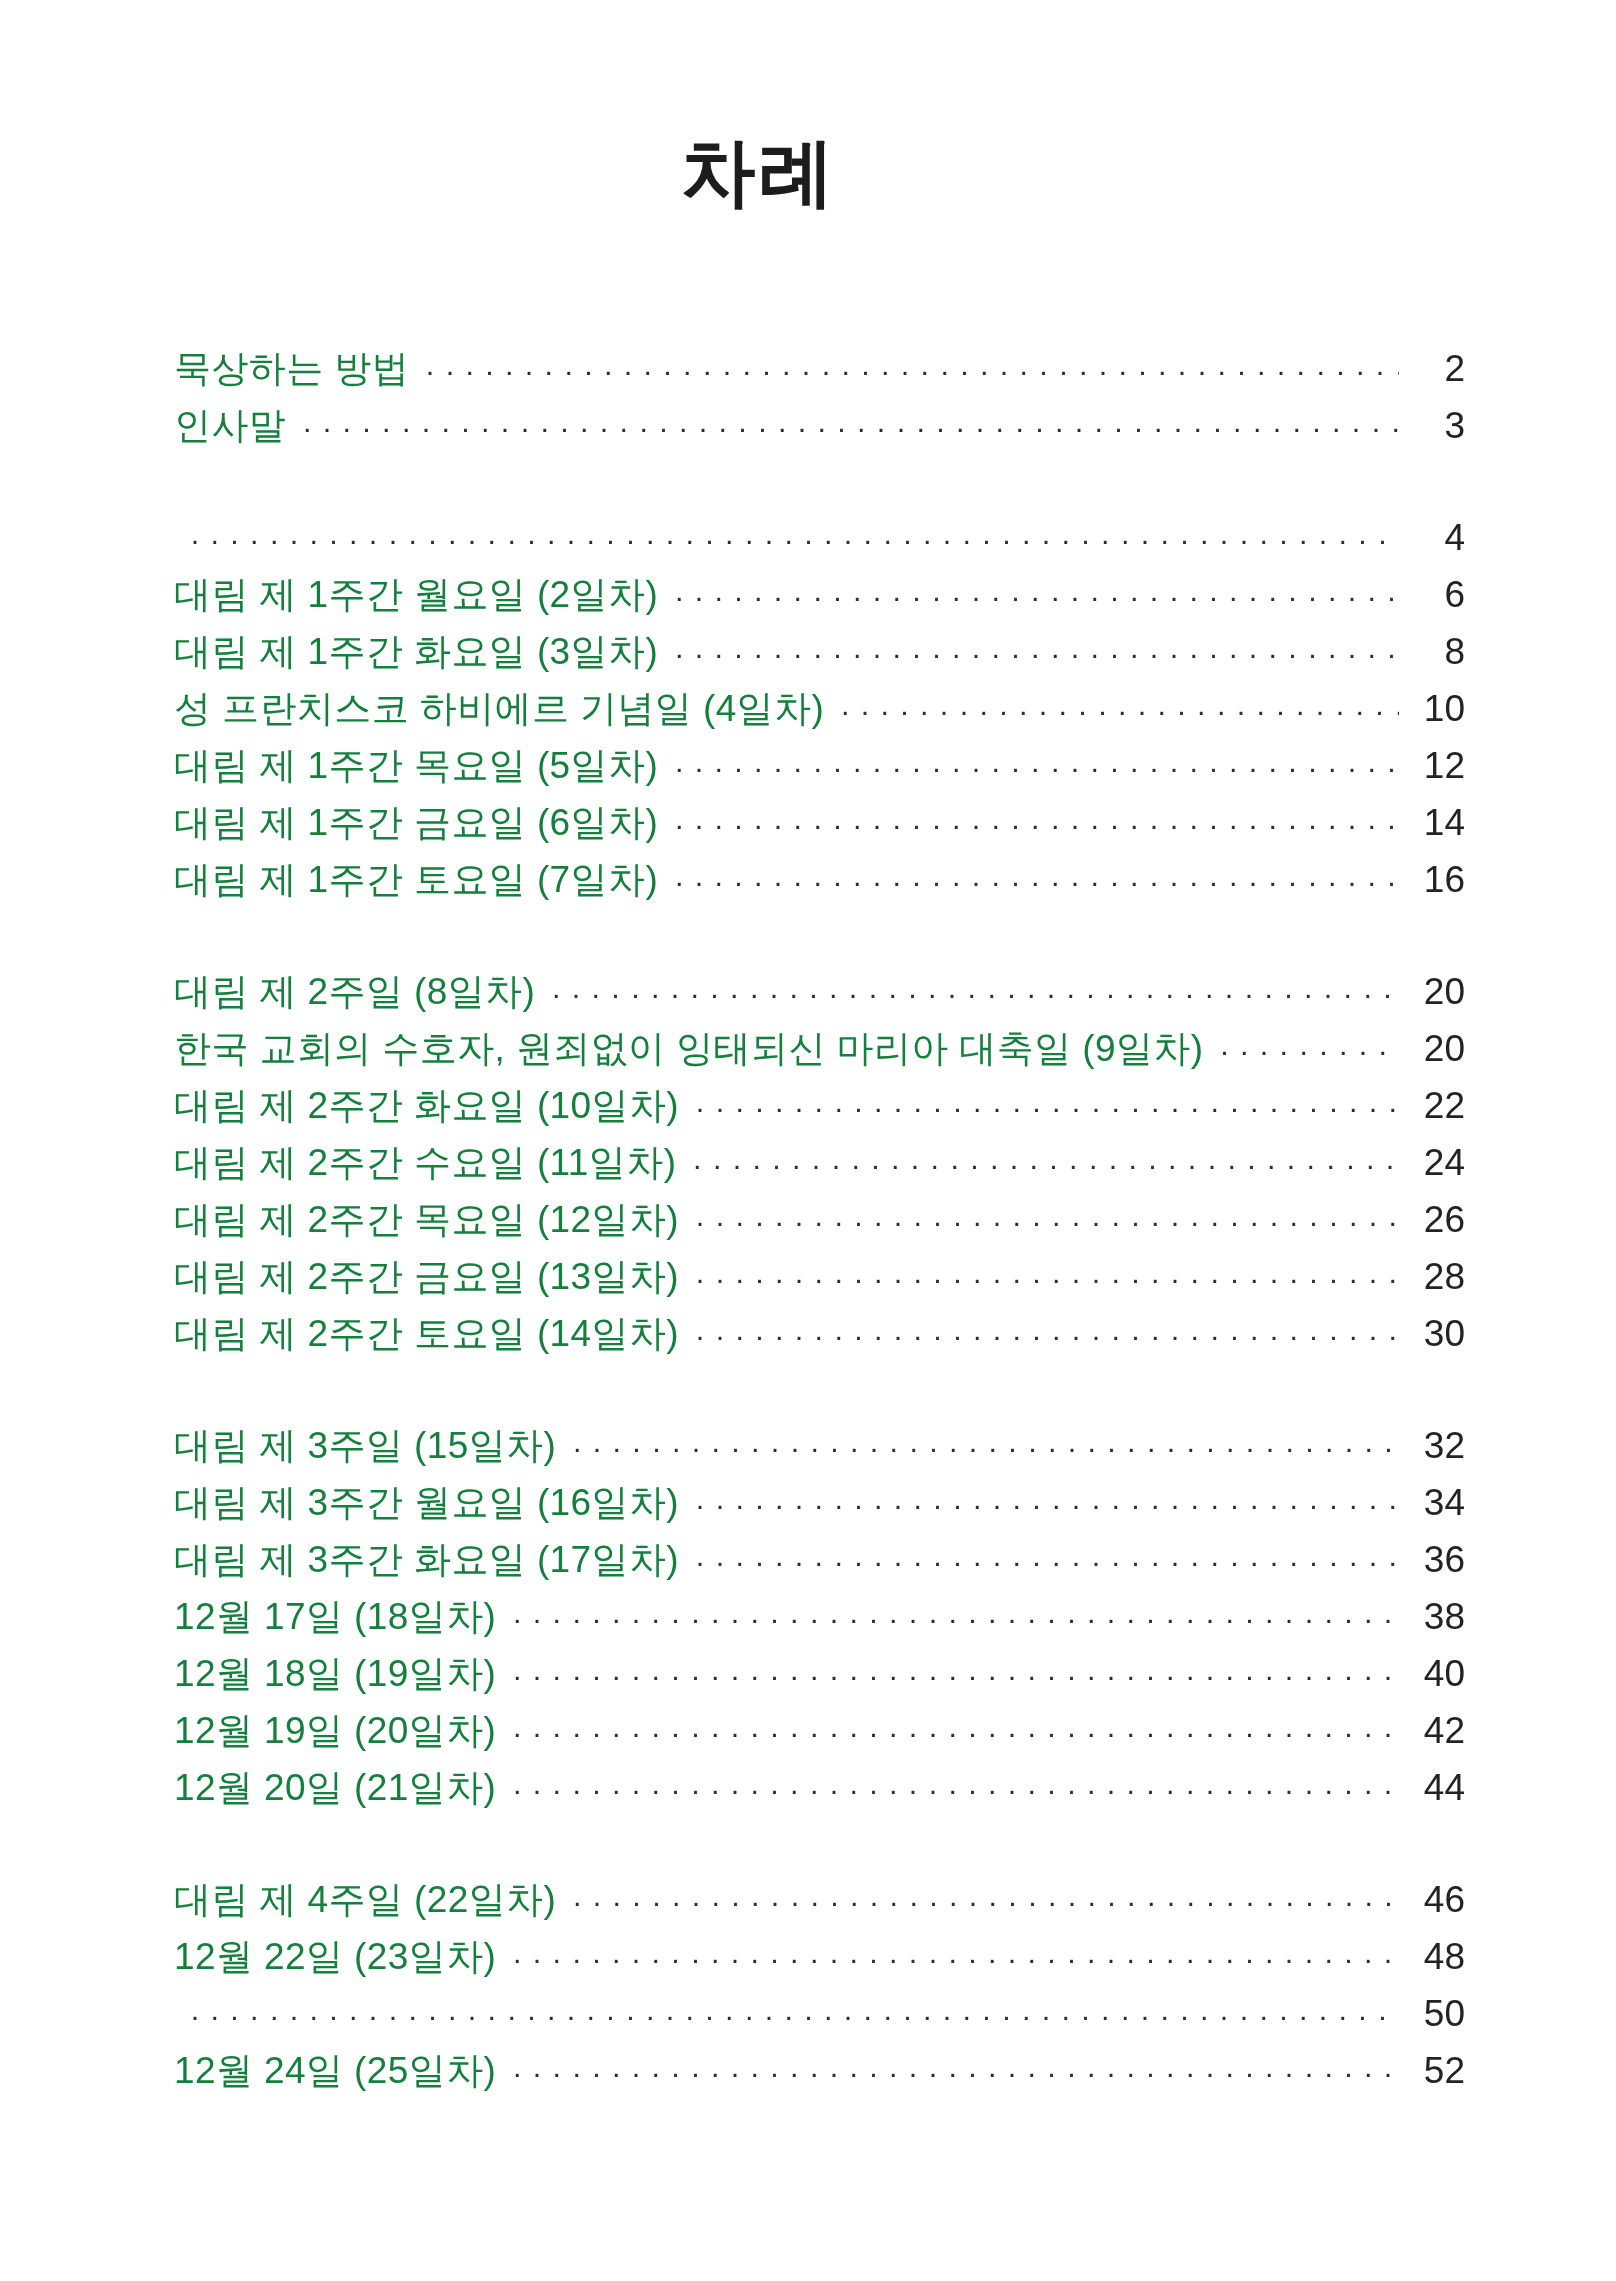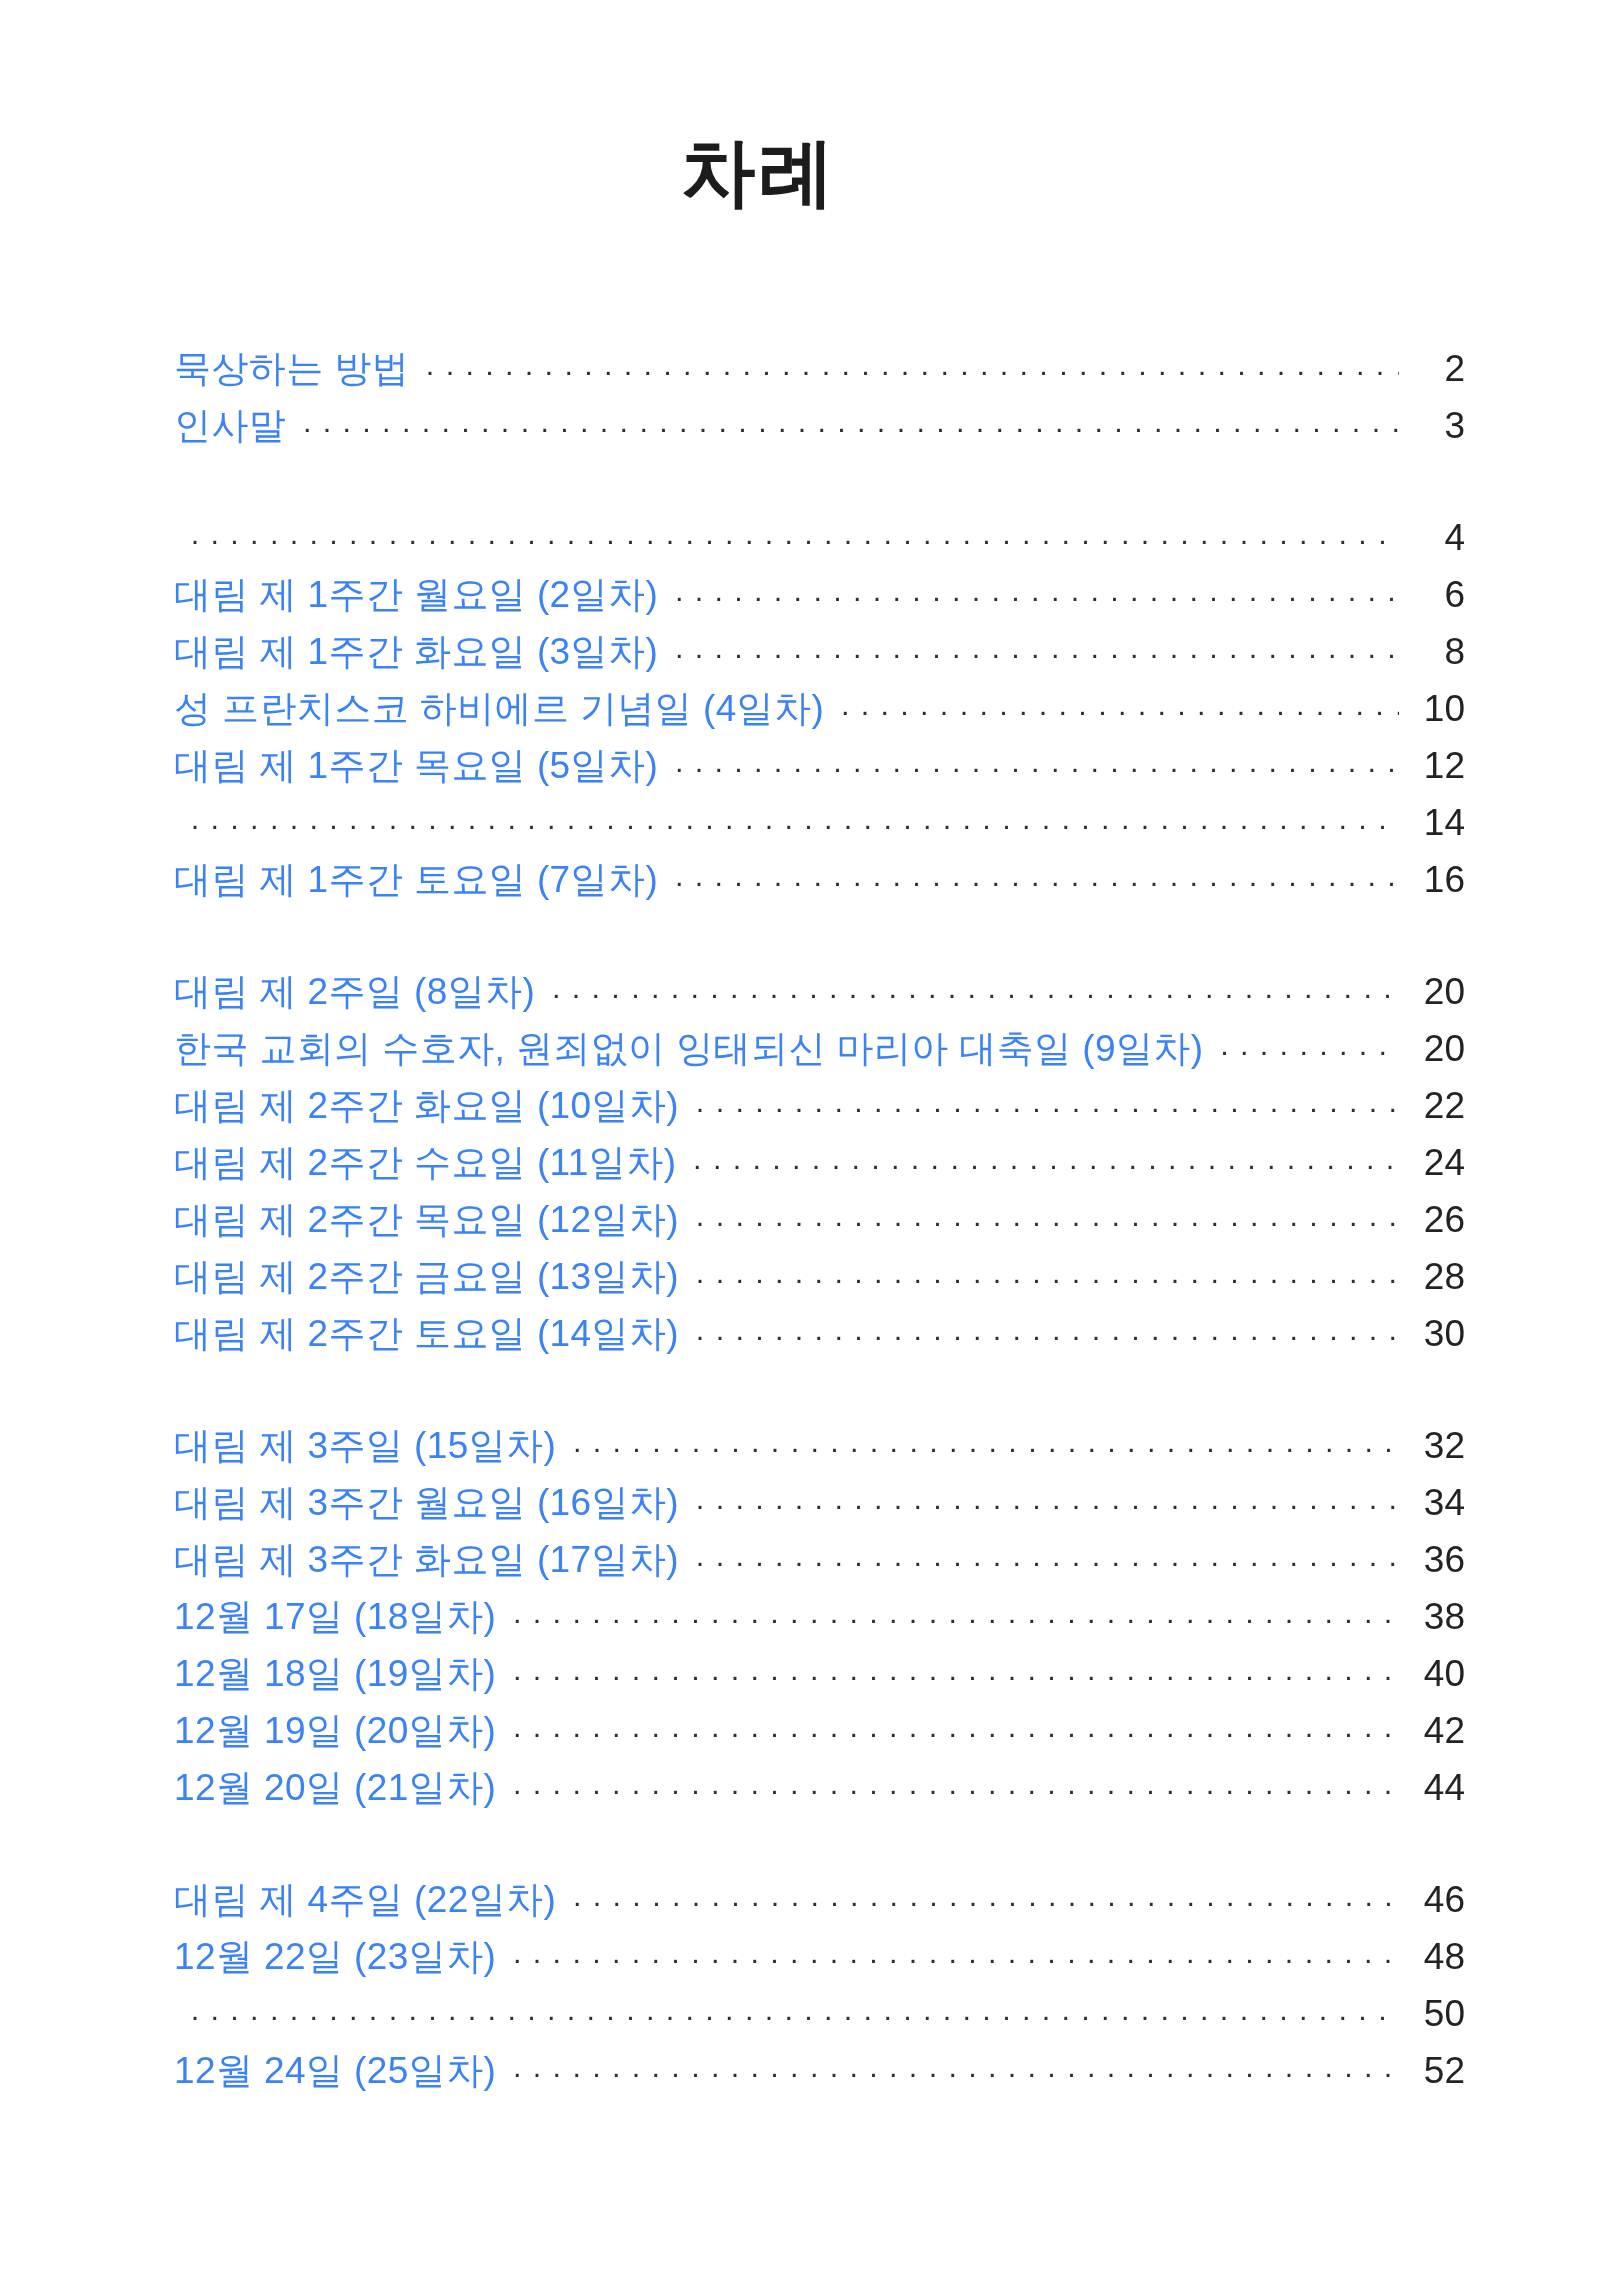--- a/index.html
+++ b/index.html
@@ -42,21 +42,21 @@
     display: flex;
     align-items: baseline;
     height: 57px;
     font-size: 37px;
     line-height: 57px;
     white-space: nowrap;
   }
   .toc-label {
     flex: 0 0 auto;
     letter-spacing: 0.4px;
-    color: #3b82f6;
+    color: #15803d;
   }
   .toc-leader {
     flex: 1 1 auto;
     overflow: hidden;
     margin: 0 14.3px 0 16px;
     font-size: 30px;
     letter-spacing: 9.8px;
     color: #2e2e2e;
     white-space: nowrap;
   }
@@ -106,20 +106,21 @@
     <span class="toc-label">성 프란치스코 하비에르 기념일 (4일차)</span>
     <span class="toc-leader">············································································································································</span>
     <span class="toc-page">10</span>
   </div>
         <div class="toc-row">
     <span class="toc-label">대림 제 1주간 목요일 (5일차)</span>
     <span class="toc-leader">············································································································································</span>
     <span class="toc-page">12</span>
   </div>
         <div class="toc-row">
+    <span class="toc-label">대림 제 1주간 금요일 (6일차)</span>
     <span class="toc-leader">············································································································································</span>
     <span class="toc-page">14</span>
   </div>
         <div class="toc-row">
     <span class="toc-label">대림 제 1주간 토요일 (7일차)</span>
     <span class="toc-leader">············································································································································</span>
     <span class="toc-page">16</span>
   </div>
       </div>
       <div class="toc-section">

